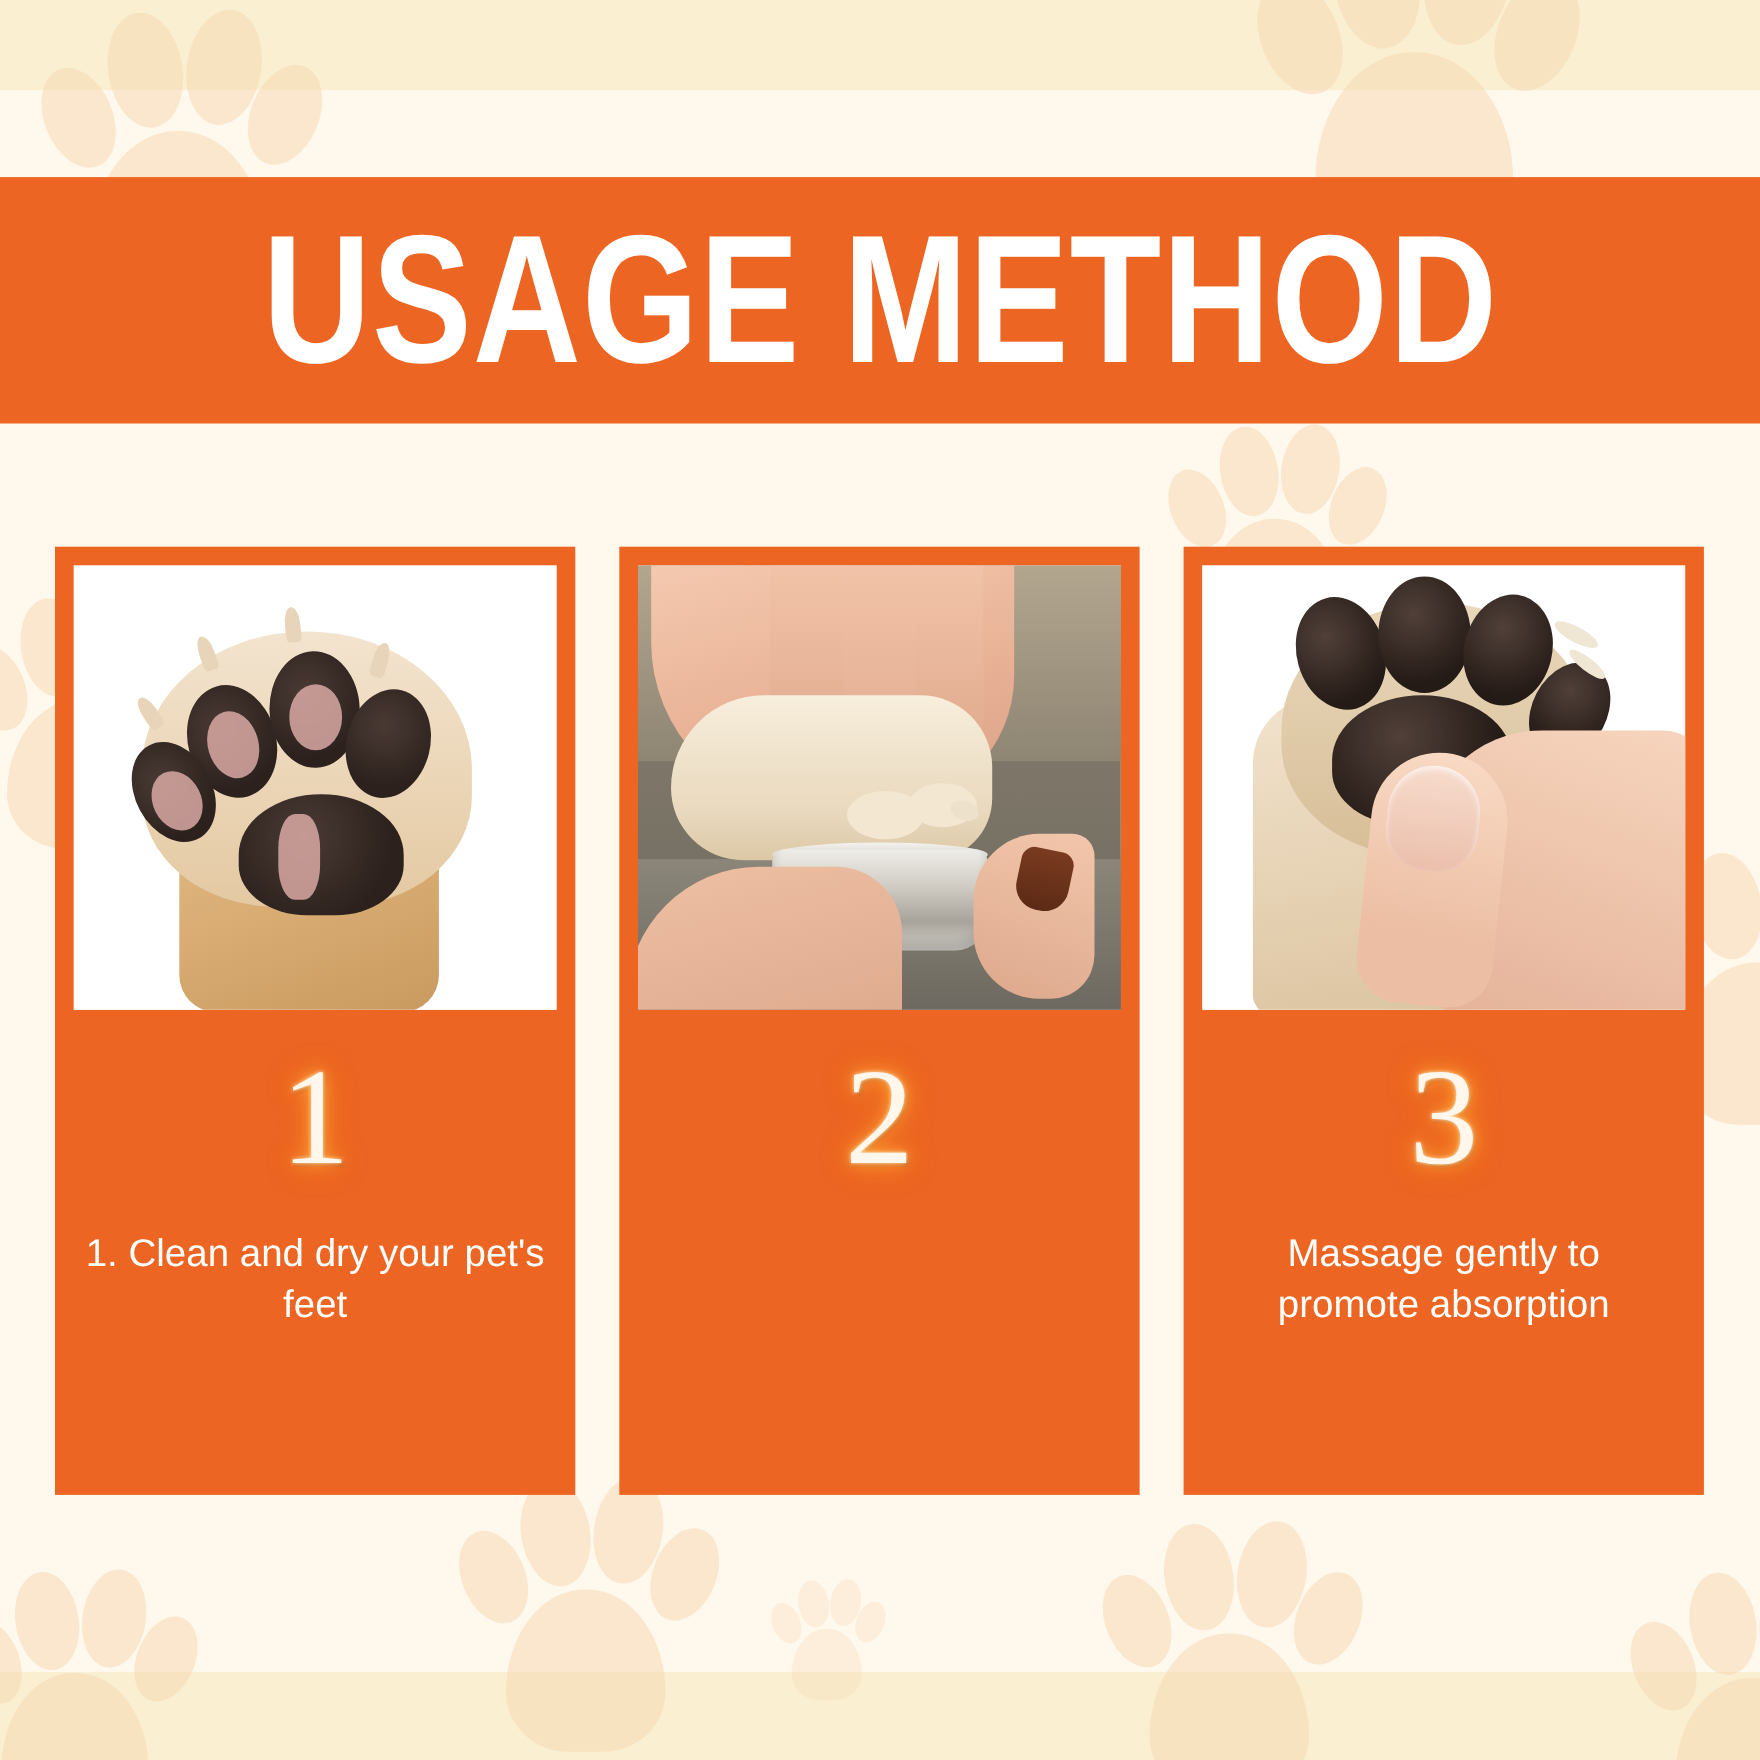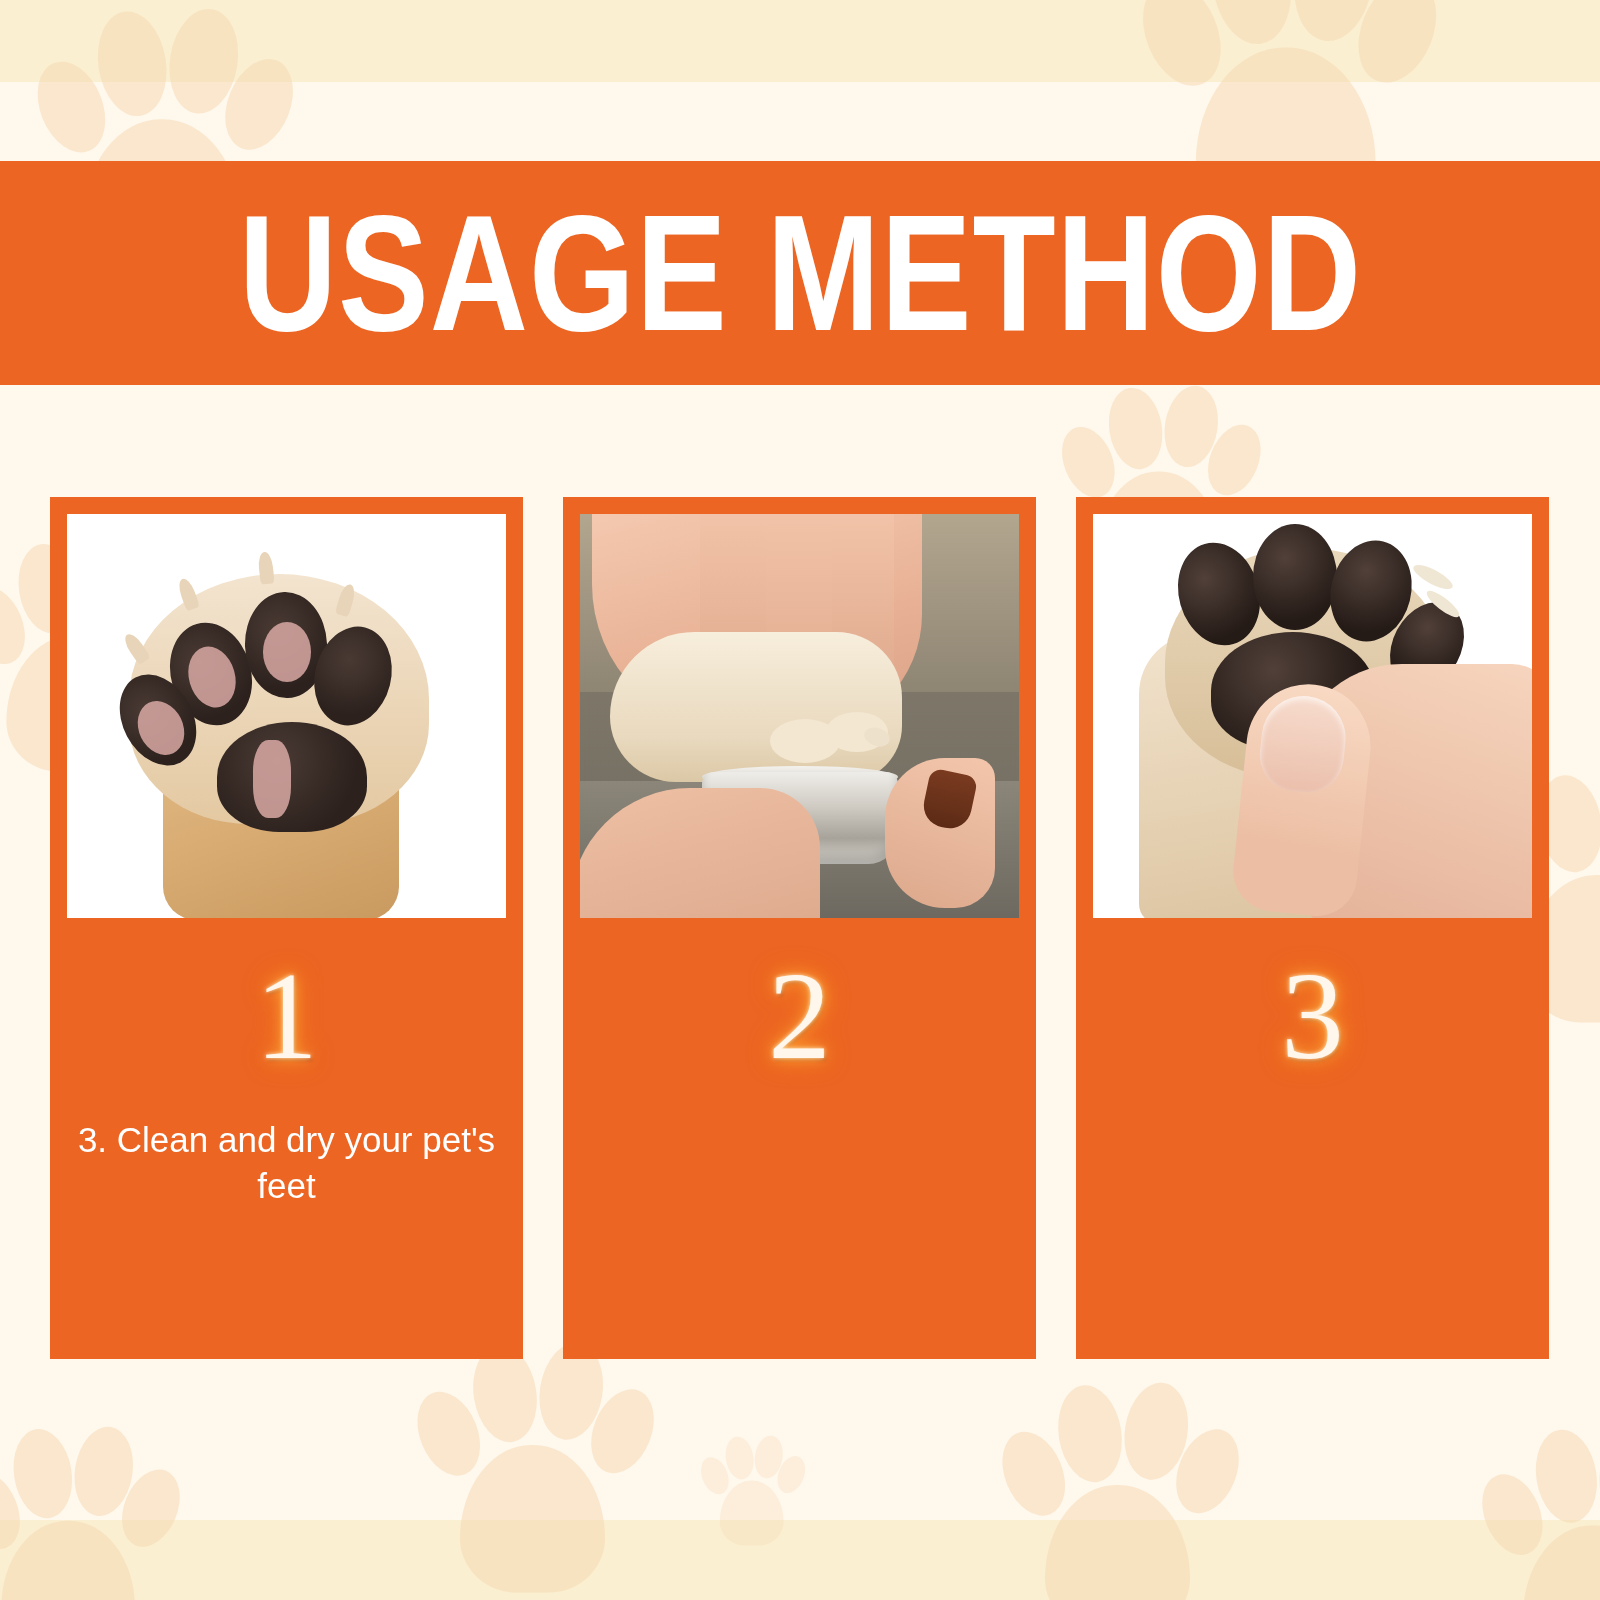--- a/index.html
+++ b/index.html
@@ -411,21 +411,21 @@
           <div class="pd d"></div>
         <div class="pd big"></div>
         <div class="pink x1"></div>
           <div class="pink x2"></div>
           <div class="pink x3"></div>
           <div class="pink x4"></div>
       </div>
     </div>
     <div class="card-body">
       <div class="step-number">1</div>
-      <div class="step-caption">3. Clean and dry your pet's feet</div>
+      <div class="step-caption">1. Clean and dry your pet's feet</div>
     </div>
   </div>
 
   <div class="card">
     <div class="card-photo">
       <div class="photo-fill p2-bg"></div>
       <div class="photo-fill p2">
         <div class="wall"></div>
         <div class="table"></div>
         <div class="hand-top"></div>
@@ -461,16 +461,17 @@
         <div class="pd3 big"></div>
         <div class="whisk w1"></div>
           <div class="whisk w2"></div>
         <div class="handr"></div>
         <div class="pointer"></div>
         <div class="nail3"></div>
       </div>
     </div>
     <div class="card-body">
       <div class="step-number">3</div>
+      <div class="step-caption">Massage gently to promote absorption</div>
     </div>
   </div>
 
 </div>
 
 </body></html>

